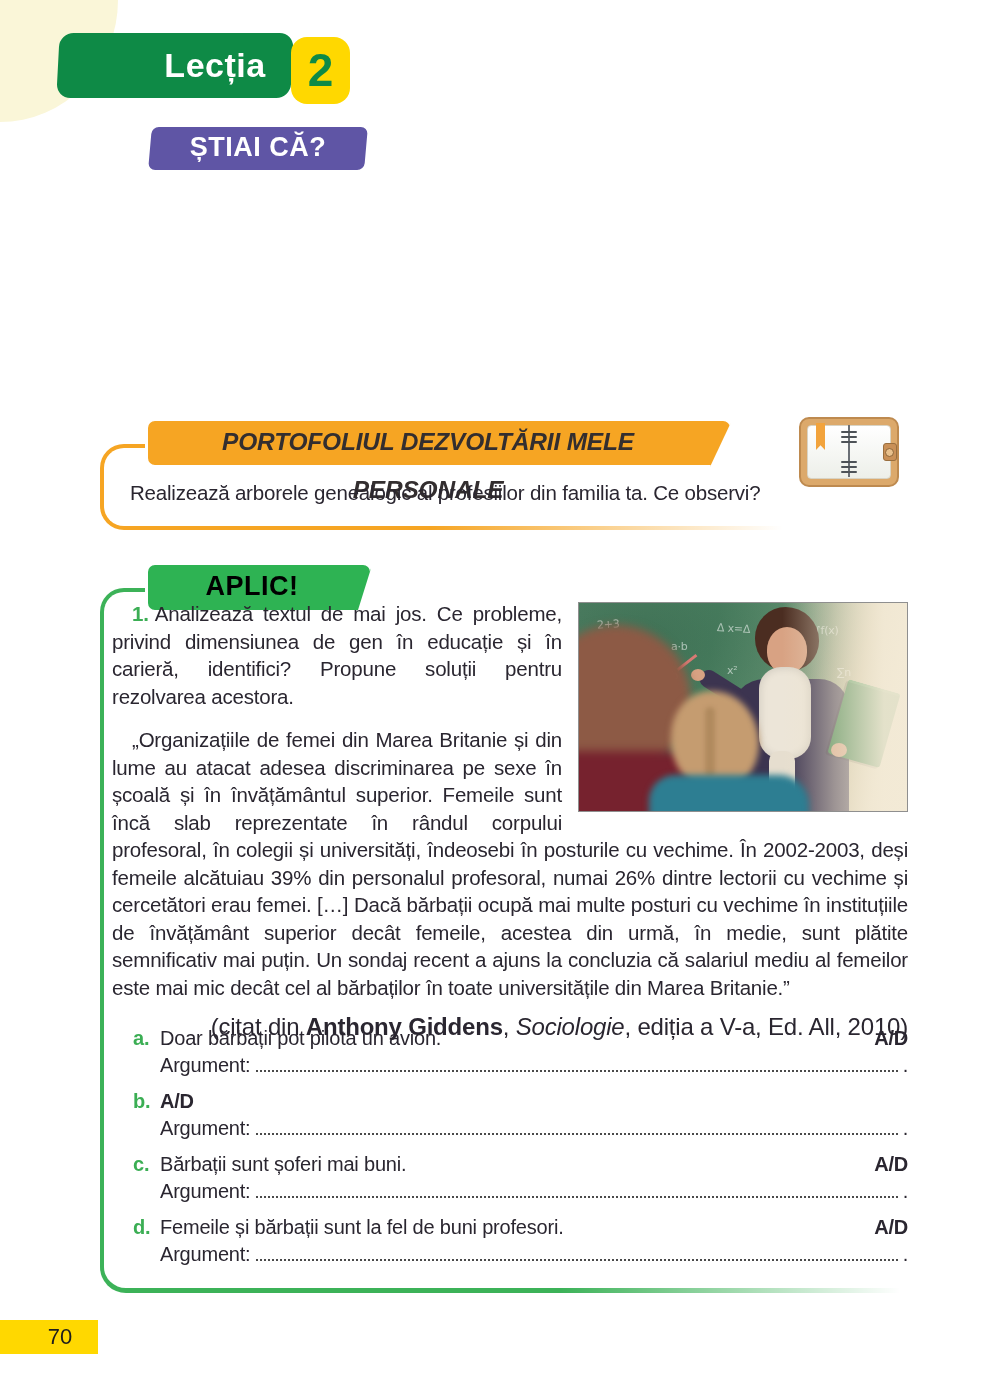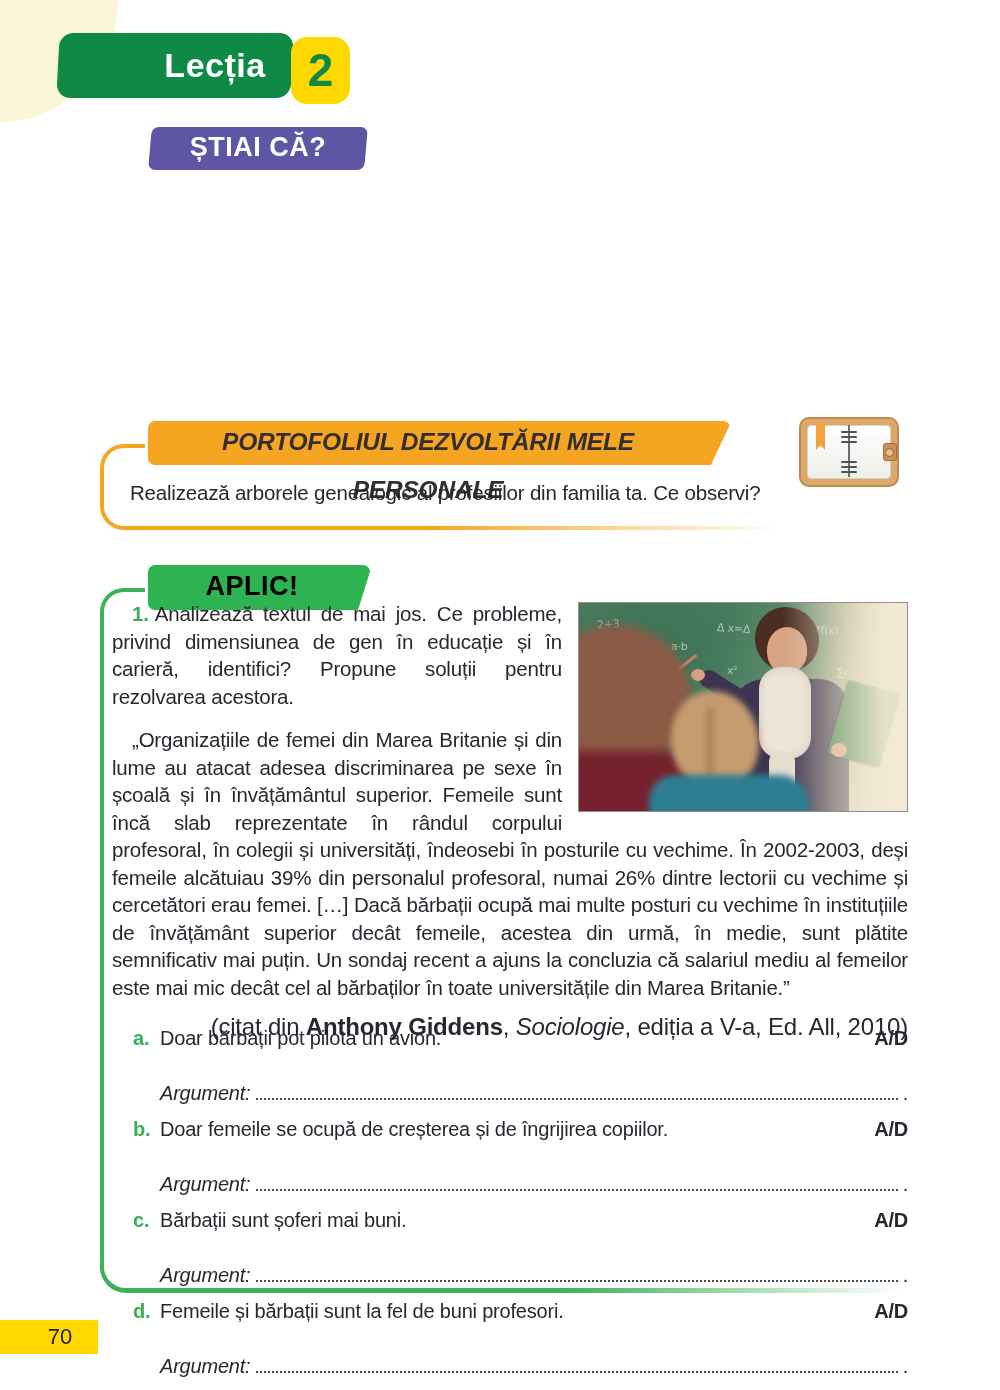--- a/index.html
+++ b/index.html
@@ -98,21 +98,21 @@
 
   
   .content2{left:112px;top:1014px;width:796px;font-size:20px;letter-spacing:-.2px;}
   .intro{margin:0 0 13px 0;}
   .intro .num{margin-right:9px;}
   .item{display:flex;margin-top:13px;align-items:baseline;}
   .item .letter{color:#3BAE54;font-weight:bold;width:27px;margin-left:21px;flex:none;}
   .item .stmt{flex:1;}
   .item .ad{font-weight:bold;flex:none;}
   .arg{display:flex;margin:4px 0 0 48px;align-items:flex-end;}
-  .arg-label{font-style:italic;flex:none;margin-top:28px;}
+  .arg-label{flex:none;}
   .dots{flex:1;border-bottom:2.5px dotted #4a4a4a;margin:0 5px 5px 6px;height:1px;}
   .arg-end{flex:none;}
   .bold{font-weight:bold;} .it{font-style:italic;}
 
   
   .pagenum{left:0;top:1320px;width:98px;height:34px;background:#FFD800;line-height:34px;
            text-align:center;padding-left:22px;box-sizing:border-box;font-size:22px;color:#1d1d1d;}
 </style>
 </head>
 <body>
@@ -205,21 +205,20 @@
       <span class="ad">A/D</span>
     </div>
     <div class="arg">
       <span class="arg-label">Argument:</span>
       <span class="dots"></span>
       <span class="arg-end">.</span>
     </div>
 
     <div class="item">
       <span class="letter">b.</span>
-      <span class="stmt">Doar femeile se ocupă de creșterea și de îngrijirea copiilor.</span>
       <span class="ad">A/D</span>
     </div>
     <div class="arg">
       <span class="arg-label">Argument:</span>
       <span class="dots"></span>
       <span class="arg-end">.</span>
     </div>
 
     <div class="item">
       <span class="letter">c.</span>

